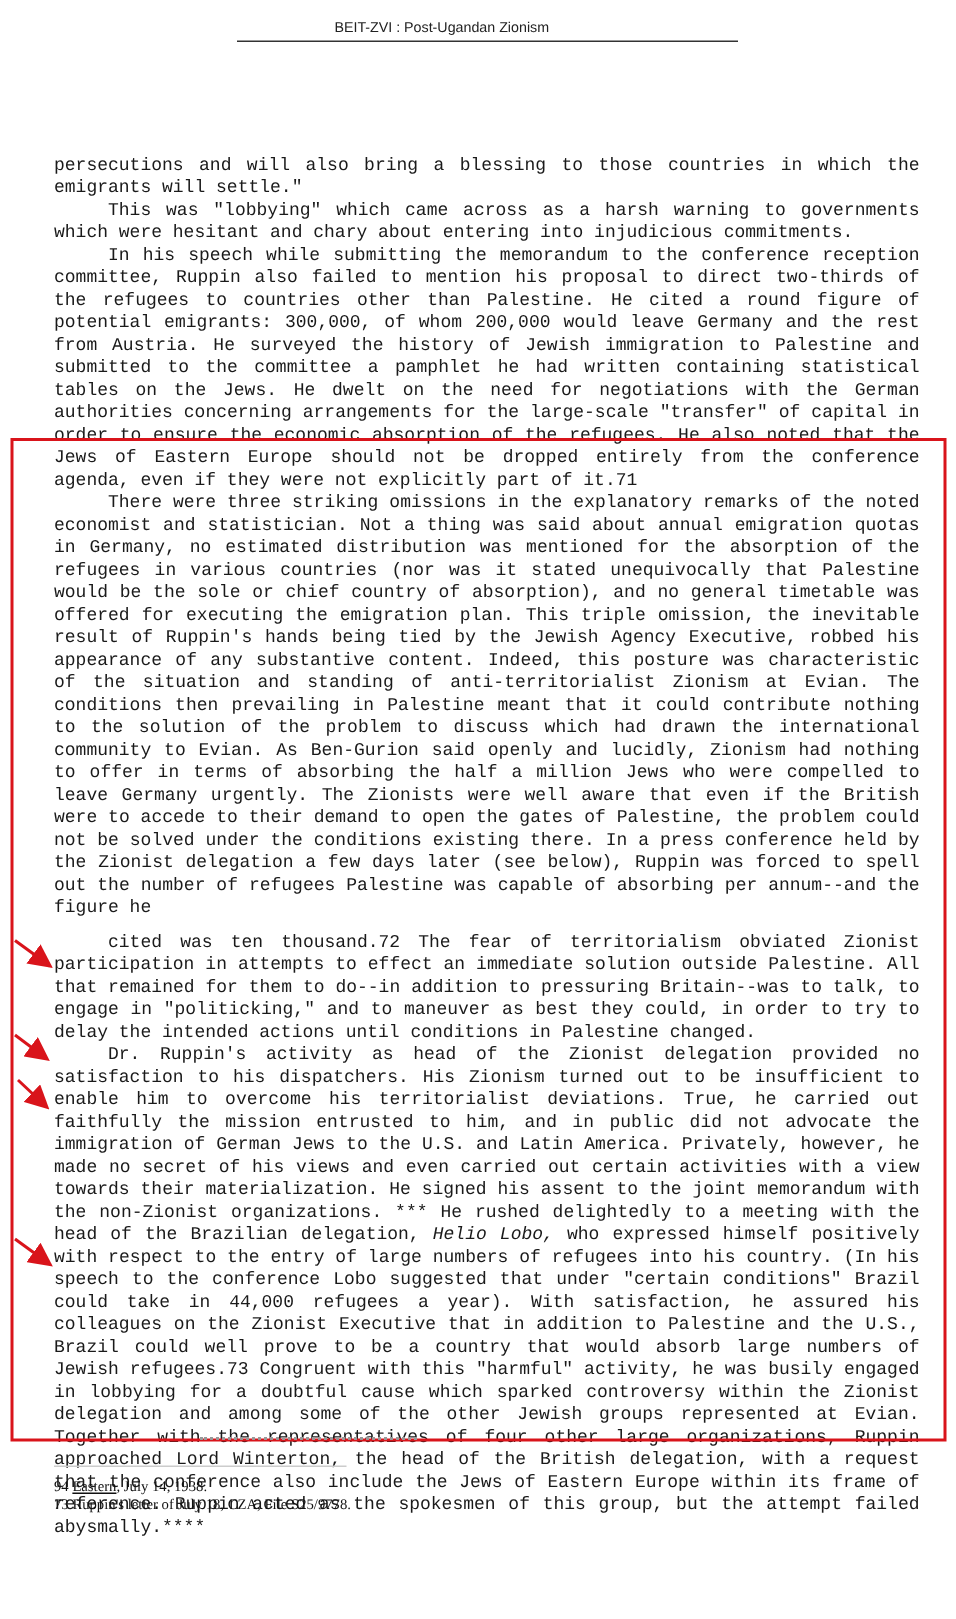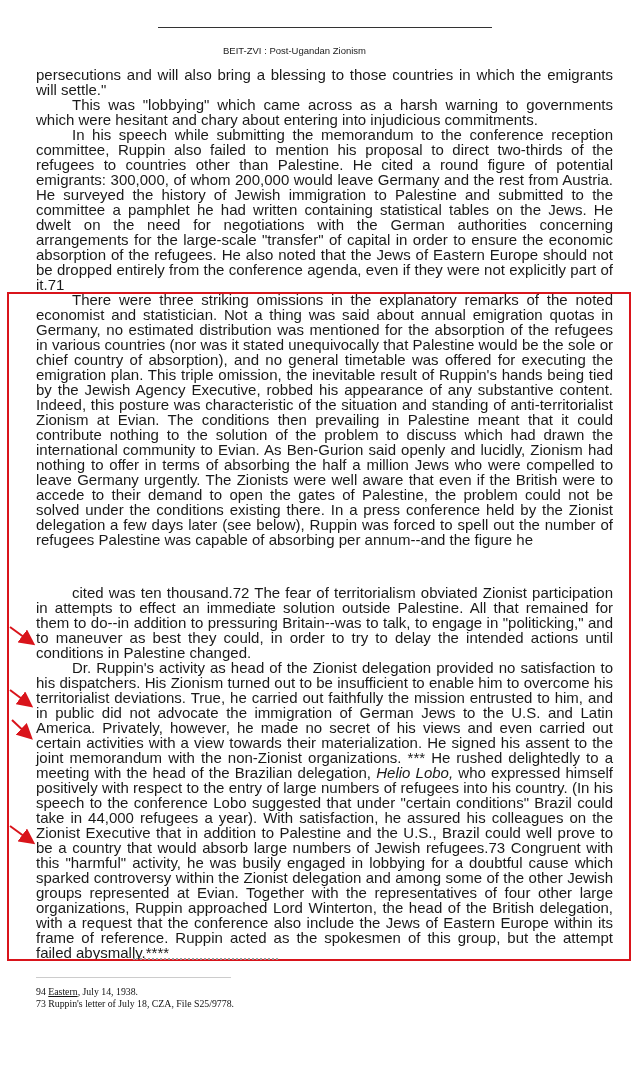--- a/index.html
+++ b/index.html
@@ -2,29 +2,29 @@
 <html><head>
   <meta charset="utf-8">
   <style>
     html, body { margin: 0; padding: 0; background: #ffffff; }
     body {
       width: 637px; height: 1079px; position: relative; overflow: hidden;
       font-family: "DejaVu Serif", serif; color: #1a1a1a;
     }
     .running-head {
       position: absolute; top: 13px; left: 0; width: 589px; text-align: center;
-      font-family: "Liberation Sans", sans-serif; font-size: 9.5px; color: #222; margin-top: 32px;
+      font-family: "Liberation Sans", sans-serif; font-size: 9.5px; color: #222;
     }
     .head-rule {
       position: absolute; top: 27px; left: 158px; width: 334px; height: 1px; background: #333;
     }
     .body-text {
       position: absolute; left: 36px; width: 577px;
-      font-family: Liberation Sans, sans-serif; font-size: 15px; line-height: 15px;
-      text-align: justify; color: #1a1a1a;
+      font-family: Liberation Mono, monospace; font-size: 12px; line-height: 15px;
+      text-align: justify; color: #1a1a1a; margin-top: 36px;
     }
     .body-text p { margin: 0; text-indent: 36px; }
     .body-text p.noindent { text-indent: 0; }
     #block1 { top: 67px; }
     #block2 { top: 292px; }
     #block3 { top: 585px; }
     .em { font-style: italic; }
     .highlight-box {
       position: absolute; left: 7px; top: 292px; width: 624px; height: 669px;
       border: 2px solid #d9141b; box-sizing: border-box; pointer-events: none;

